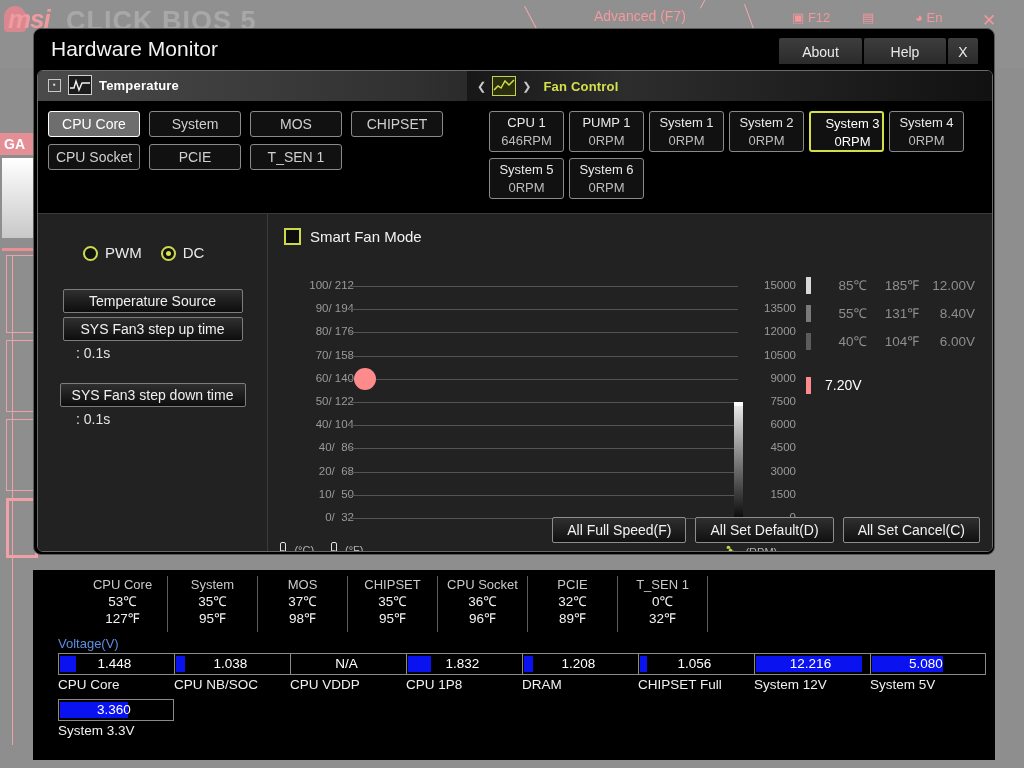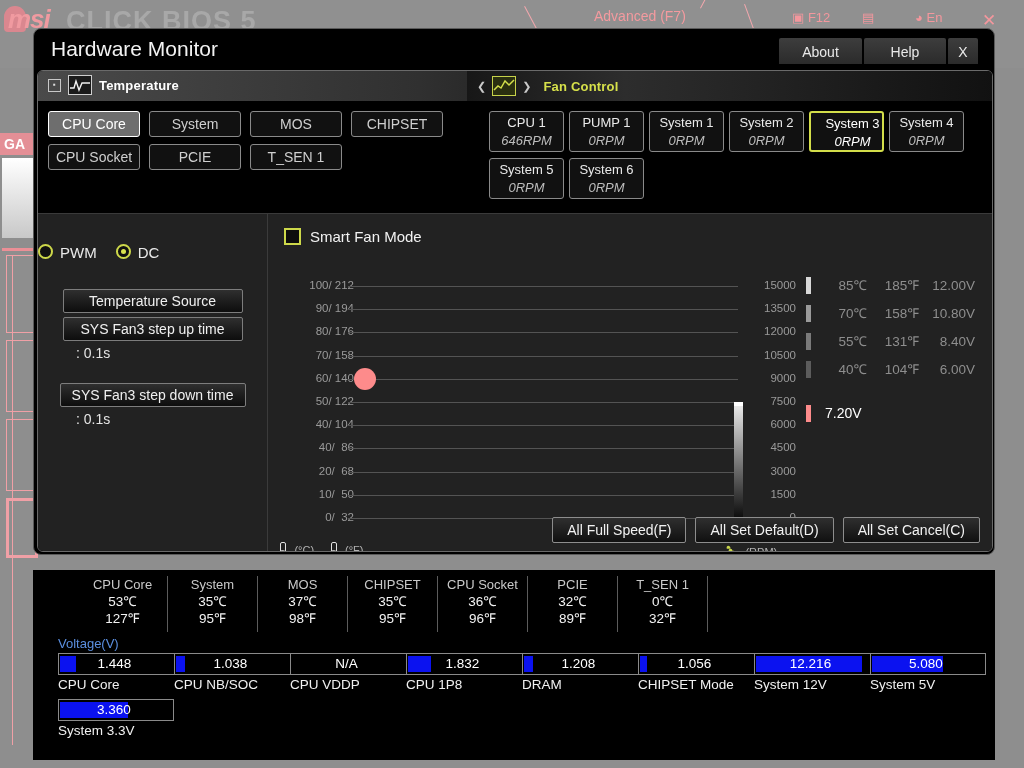--- a/index.html
+++ b/index.html
@@ -69,29 +69,29 @@
     width:92px;height:26px;line-height:24px;text-align:center;
     background:#111;border:1px solid #8a8a8a;border-radius:3px;
     color:#cfcfcf;font-size:14px;box-sizing:border-box;cursor:pointer;
   }
   .tab-btn.selected{background:#6e6e6e;border-color:#ffffff;color:#ffffff;}
   .fan-btn{
     width:75px;height:41px;background:#111;border:1px solid #8a8a8a;border-radius:3px;
     box-sizing:border-box;text-align:center;cursor:pointer;padding-top:2px;
   }
   .fan-btn .fname{font-size:13px;color:#eaeaea;line-height:18px;}
-  .fan-btn .frpm{font-size:13px;color:#bdbdbd;line-height:18px;font-style:italic;}
+  .fan-btn .frpm{font-size:13px;color:#bdbdbd;line-height:18px;}
   .fan-btn.selected{border-color:#d3de4a;border-width:2px;padding-left:12px;}
   .fan-btn.selected .fname,.fan-btn.selected .frpm{color:#ffffff;}
   .fanrow{display:flex;gap:5px;margin-bottom:6px;}
 
   
   .content{display:flex;height:352px;background:#222222;border-top:1px solid #3a3a3a;}
   .left-pane{width:230px;border-right:1px solid #3b3b3b;box-sizing:border-box;padding:30px 0 0 0;}
-  .radio-row{display:flex;align-items:flex-start;gap:7px;margin-bottom:28px;}
+  .radio-row{display:flex;align-items:flex-end;gap:7px;padding-left:45px;margin-bottom:28px;}
   .radio{width:15px;height:15px;border-radius:50%;border:2px solid #cdd84a;background:#111;
       box-sizing:border-box;position:relative;cursor:pointer;}
   .radio.on::after{content:"";position:absolute;left:3px;top:3px;width:5px;height:5px;border-radius:50%;background:#d8e24e;}
   .radio-lbl{font-size:15px;color:#eaeaea;}
   .setting-btn{
     margin:0 auto 4px auto;width:180px;height:24px;line-height:22px;text-align:center;
     background:linear-gradient(#2f2f2f,#0d0d0d);border:1px solid #7d7d7d;border-radius:2px;
     color:#f0f0f0;font-size:14px;box-sizing:border-box;cursor:pointer;
   }
   .setting-val{padding-left:38px;font-size:14px;color:#e4e4e4;margin-bottom:22px;}
@@ -334,26 +334,20 @@
 
           <div class="legend">
             <div id="legend-rows">
                 <div class="lg-row">
                   <div class="lg-swatch" style="background:#d8d8d8"></div>
                   <div class="lg-c">85℃</div>
                   <div class="lg-f">185℉</div>
                   <div class="lg-v">12.00V</div>
                 </div>
                 <div class="lg-row">
-                  <div class="lg-swatch" style="background:#9a9a9a"></div>
-                  <div class="lg-c">70℃</div>
-                  <div class="lg-f">158℉</div>
-                  <div class="lg-v">10.80V</div>
-                </div>
-                <div class="lg-row">
                   <div class="lg-swatch" style="background:#7a7a7a"></div>
                   <div class="lg-c">55℃</div>
                   <div class="lg-f">131℉</div>
                   <div class="lg-v">8.40V</div>
                 </div>
                 <div class="lg-row">
                   <div class="lg-swatch" style="background:#5c5c5c"></div>
                   <div class="lg-c">40℃</div>
                   <div class="lg-f">104℉</div>
                   <div class="lg-v">6.00V</div>
@@ -467,21 +461,21 @@
           <div class="volt-fill" style="width:8%"></div>
           <div class="volt-num">1.208</div>
         </div>
         <div class="volt-lbl">DRAM</div>
       </div>
       <div class="volt-cell">
         <div class="volt-track">
           <div class="volt-fill" style="width:6%"></div>
           <div class="volt-num">1.056</div>
         </div>
-        <div class="volt-lbl">CHIPSET Mode</div>
+        <div class="volt-lbl">CHIPSET Full</div>
       </div>
       <div class="volt-cell">
         <div class="volt-track">
           <div class="volt-fill" style="width:92%"></div>
           <div class="volt-num">12.216</div>
         </div>
         <div class="volt-lbl">System 12V</div>
       </div>
       <div class="volt-cell lastcell">
         <div class="volt-track">

